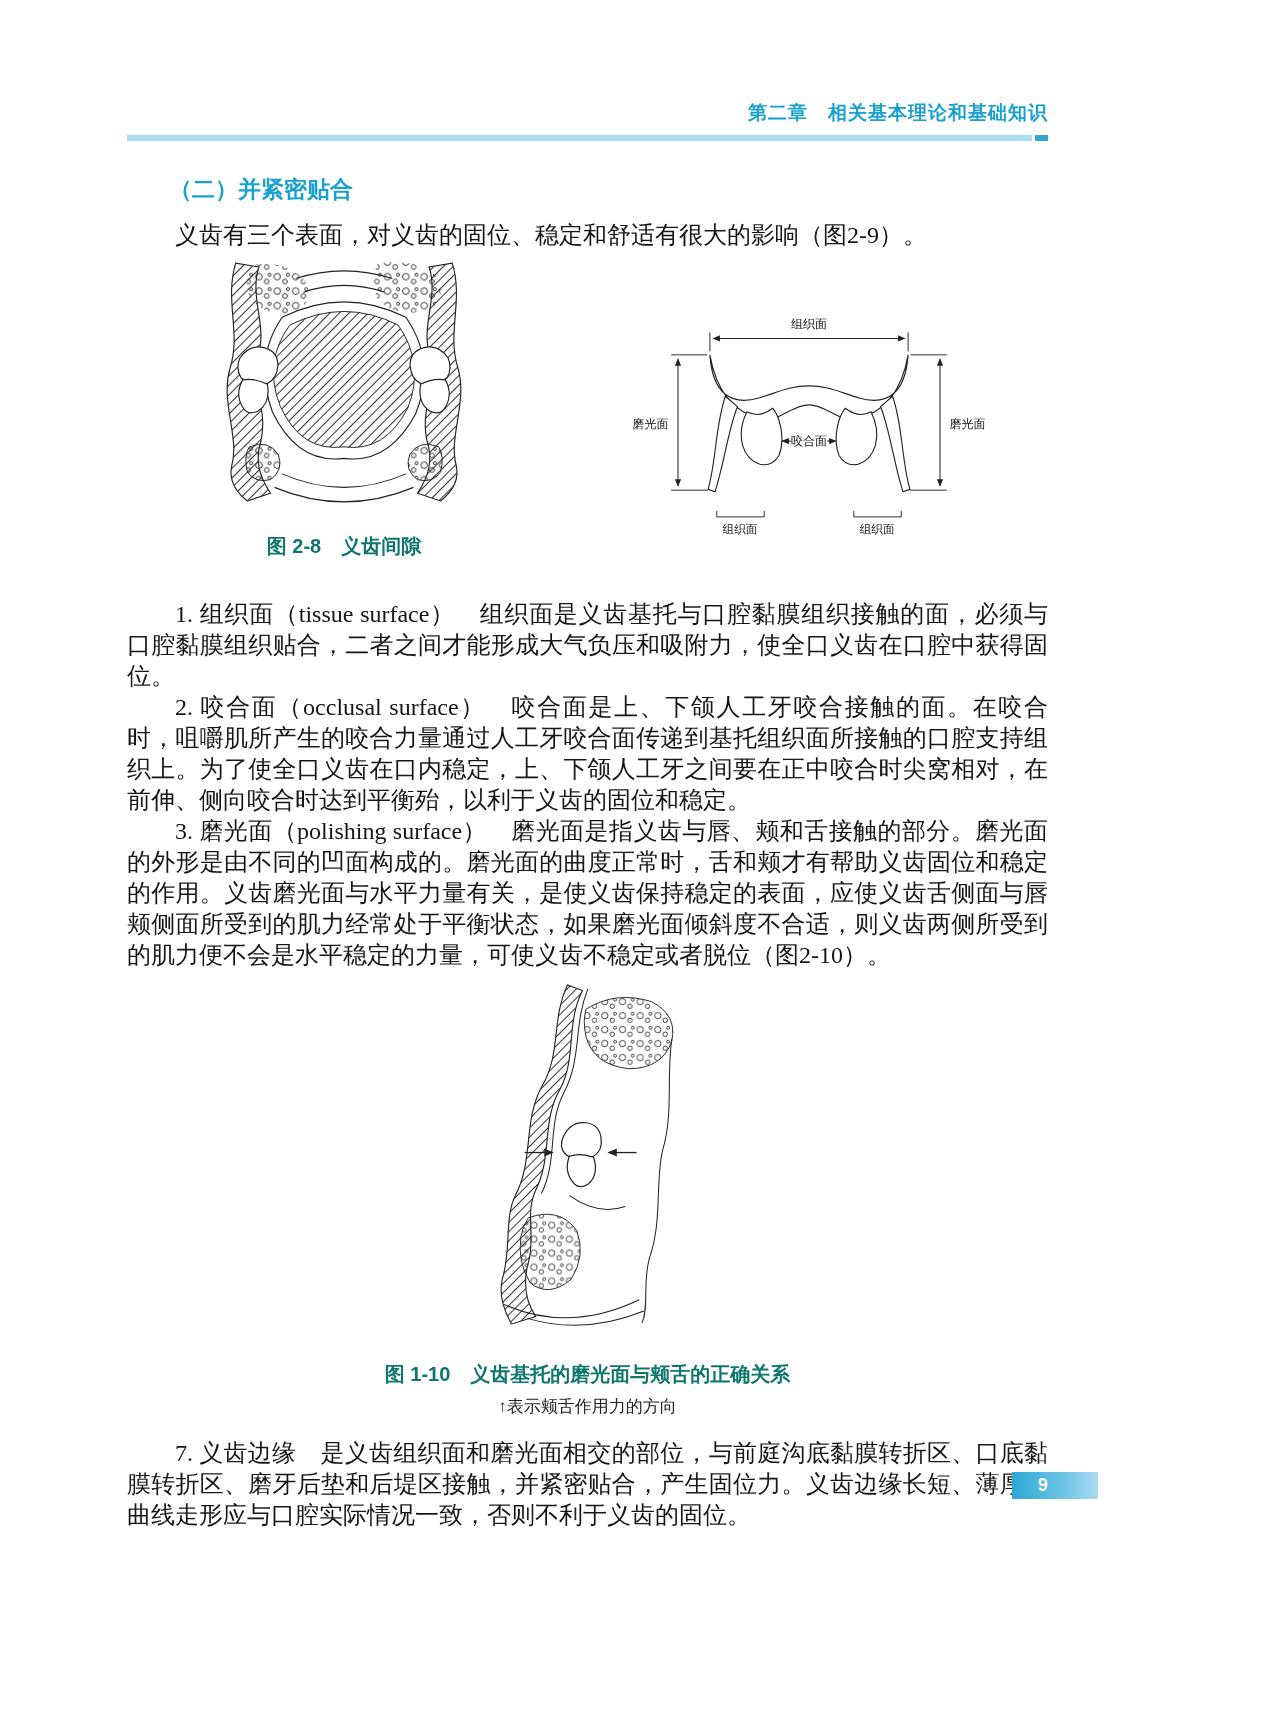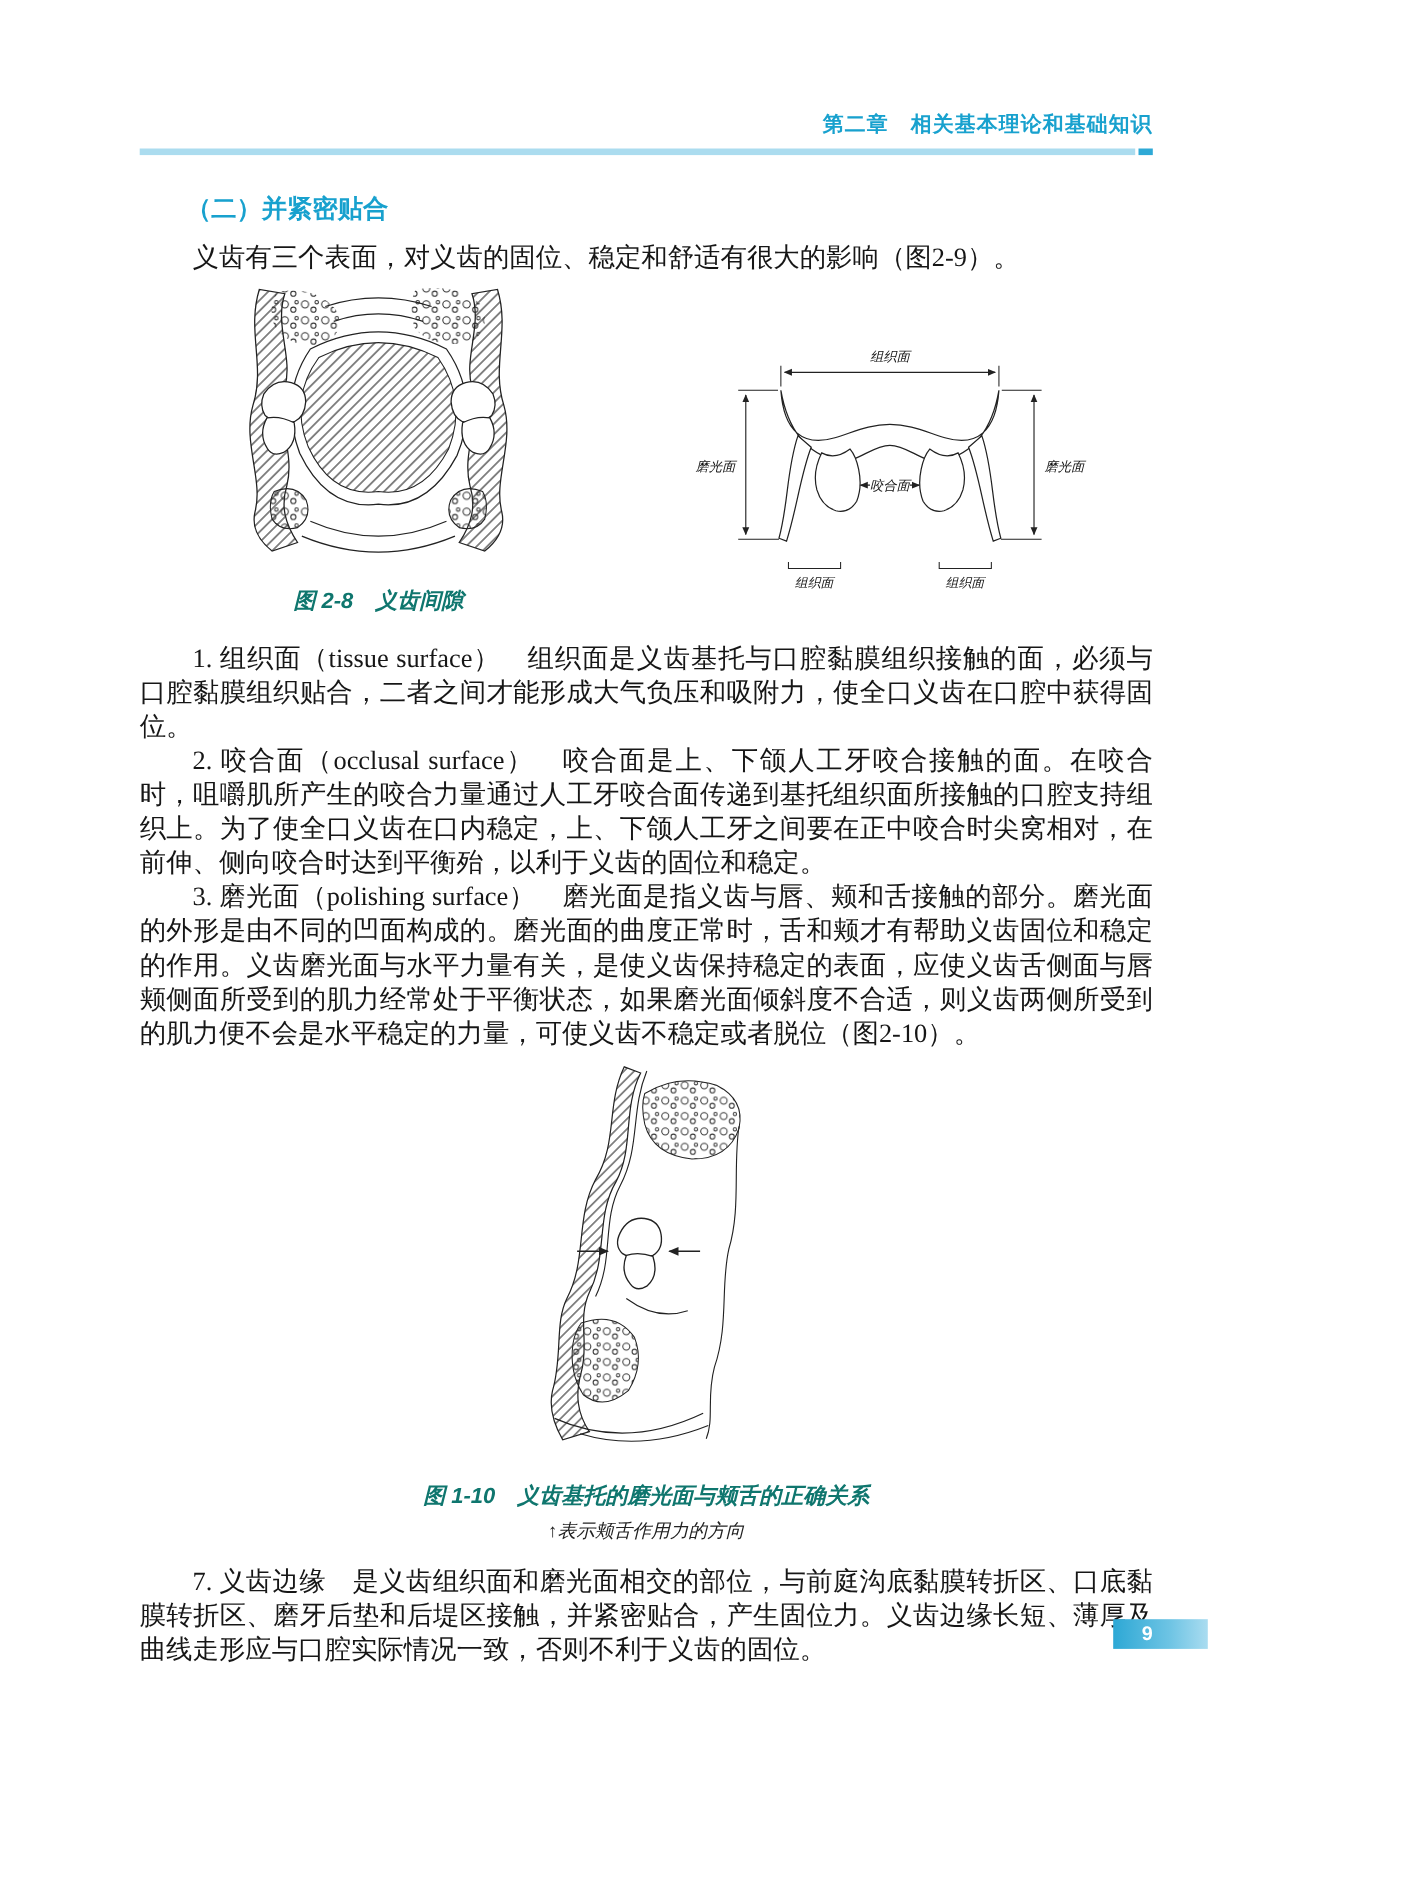--- a/index.html
+++ b/index.html
@@ -42,32 +42,32 @@
 
   
   .body-text {
     margin: 0;
     font-size: 24px;
     line-height: 31px;
     text-align: justify;
     text-indent: 2em;
   }
   .intro { margin-top: 15px; }
-  .para-first { margin-top: 24px; }
+  .para-first { margin-top: 39px; }
   .para-last { margin-top: 20px; }
 
   
   .figures-row {
     display: flex;
     justify-content: space-between;
     align-items: flex-end;
     padding: 0 58px 0 72px;
     margin-top: 6px;
   }
-  figure { margin: 0; text-align: center; font-style: italic; }
+  figure { margin: 0; text-align: center; }
   .fig-caption {
     margin-top: 24px;
     font-family: "Liberation Sans", "DejaVu Sans", sans-serif;
     font-weight: 700;
     font-size: 20px;
     color: #0f766e;
   }
   .fig210 { margin-top: 12px; width: 100%; }
   .fig210 svg { display: block; margin: 0 auto; }
   .fig-note {

